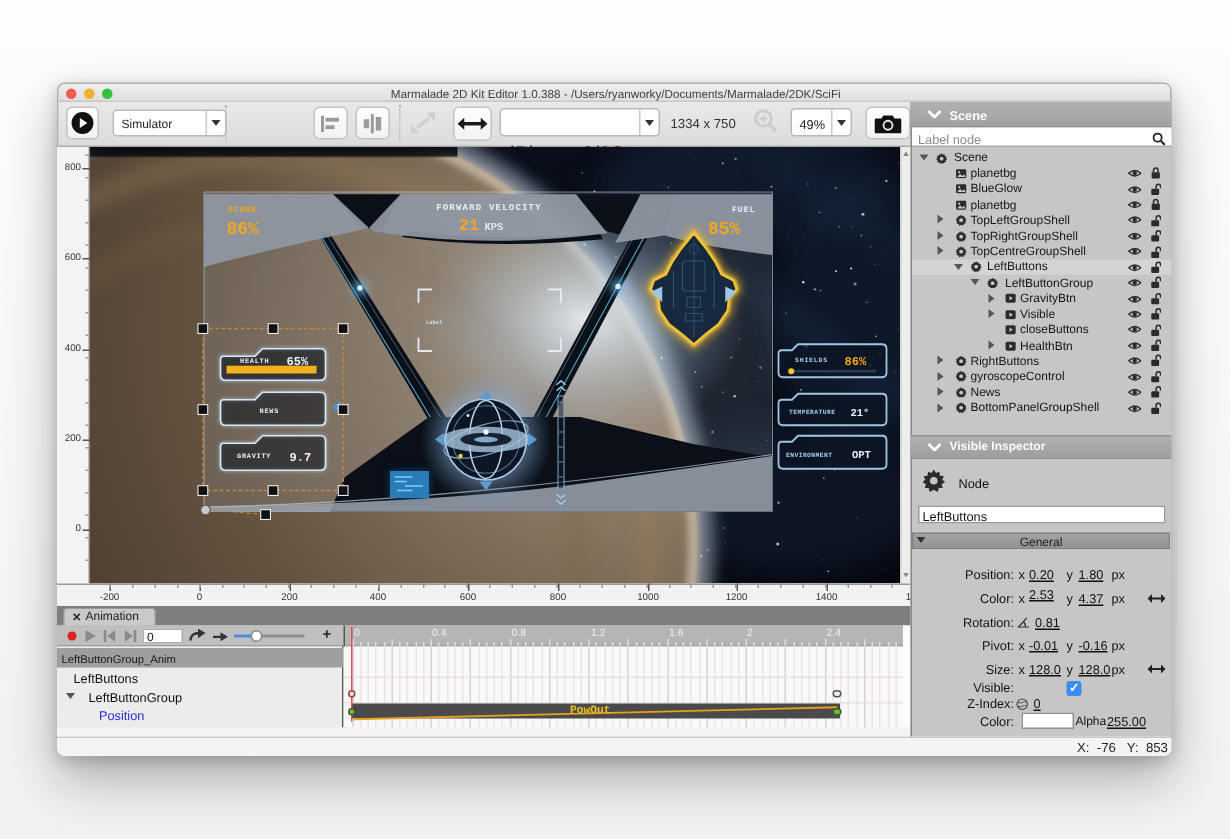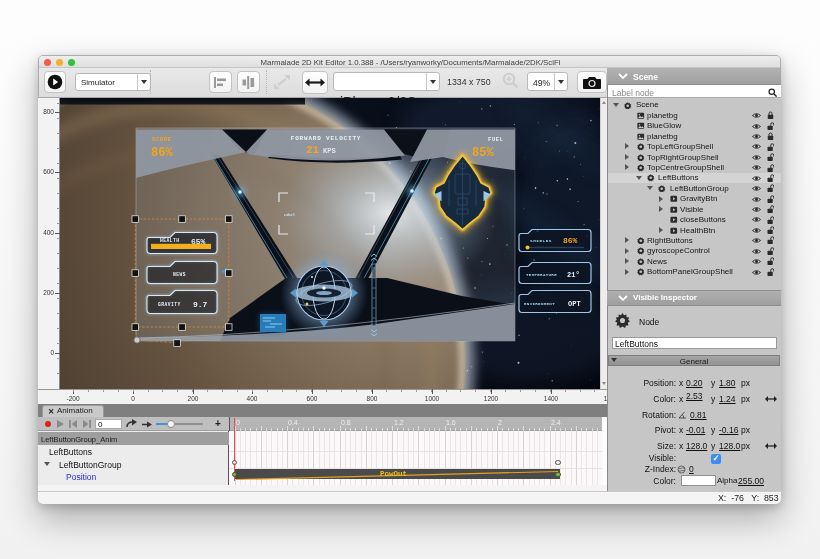--- a/index.html
+++ b/index.html
@@ -979,21 +979,21 @@
 <div class="abs t85" style="left:608px;top:377.8px;width:68px;text-align:right;color:#111">Position:</div>
 <div class="abs t85" style="left:679px;top:377.8px;color:#111;font-size:8.5px">x</div>
 <div class="abs t85" style="left:686px;top:377.8px;text-decoration:underline;color:#111;font-size:8.5px">0.20</div>
 <div class="abs t85" style="left:711px;top:377.8px;color:#111;font-size:8.5px">y</div>
 <div class="abs t85" style="left:719px;top:377.8px;text-decoration:underline;color:#111;font-size:8.5px">1.80</div>
 <div class="abs t85" style="left:741px;top:377.8px;color:#111;font-size:8.5px">px</div>
 <div class="abs t85" style="left:608px;top:393.8px;width:68px;text-align:right;color:#111">Color:</div>
 <div class="abs t85" style="left:679px;top:393.8px;color:#111;font-size:8.5px">x</div>
 <div class="abs t85" style="left:686px;top:391px;text-decoration:underline;color:#111;font-size:8.5px">2.53</div>
 <div class="abs t85" style="left:711px;top:393.8px;color:#111;font-size:8.5px">y</div>
-<div class="abs t85" style="left:719px;top:393.8px;text-decoration:underline;color:#111;font-size:8.5px">1.24</div>
+<div class="abs t85" style="left:719px;top:393.8px;text-decoration:underline;color:#111;font-size:8.5px">4.37</div>
 <div class="abs t85" style="left:741px;top:393.8px;color:#111;font-size:8.5px">px</div>
 <div class="abs t85" style="left:608px;top:409.8px;width:68px;text-align:right;color:#111">Rotation:</div>
 <div class="abs t85" style="left:690px;top:409.8px;text-decoration:underline;color:#111;font-size:8.5px">0.81</div>
 <div class="abs t85" style="left:608px;top:425.3px;width:68px;text-align:right;color:#111">Pivot:</div>
 <div class="abs t85" style="left:679px;top:425.3px;color:#111;font-size:8.5px">x</div>
 <div class="abs t85" style="left:686px;top:425.3px;text-decoration:underline;color:#111;font-size:8.5px">-0.01</div>
 <div class="abs t85" style="left:711px;top:425.3px;color:#111;font-size:8.5px">y</div>
 <div class="abs t85" style="left:719px;top:425.3px;text-decoration:underline;color:#111;font-size:8.5px">-0.16</div>
 <div class="abs t85" style="left:741px;top:425.3px;color:#111;font-size:8.5px">px</div>
 <div class="abs t85" style="left:608px;top:440.8px;width:68px;text-align:right;color:#111">Size:</div>

